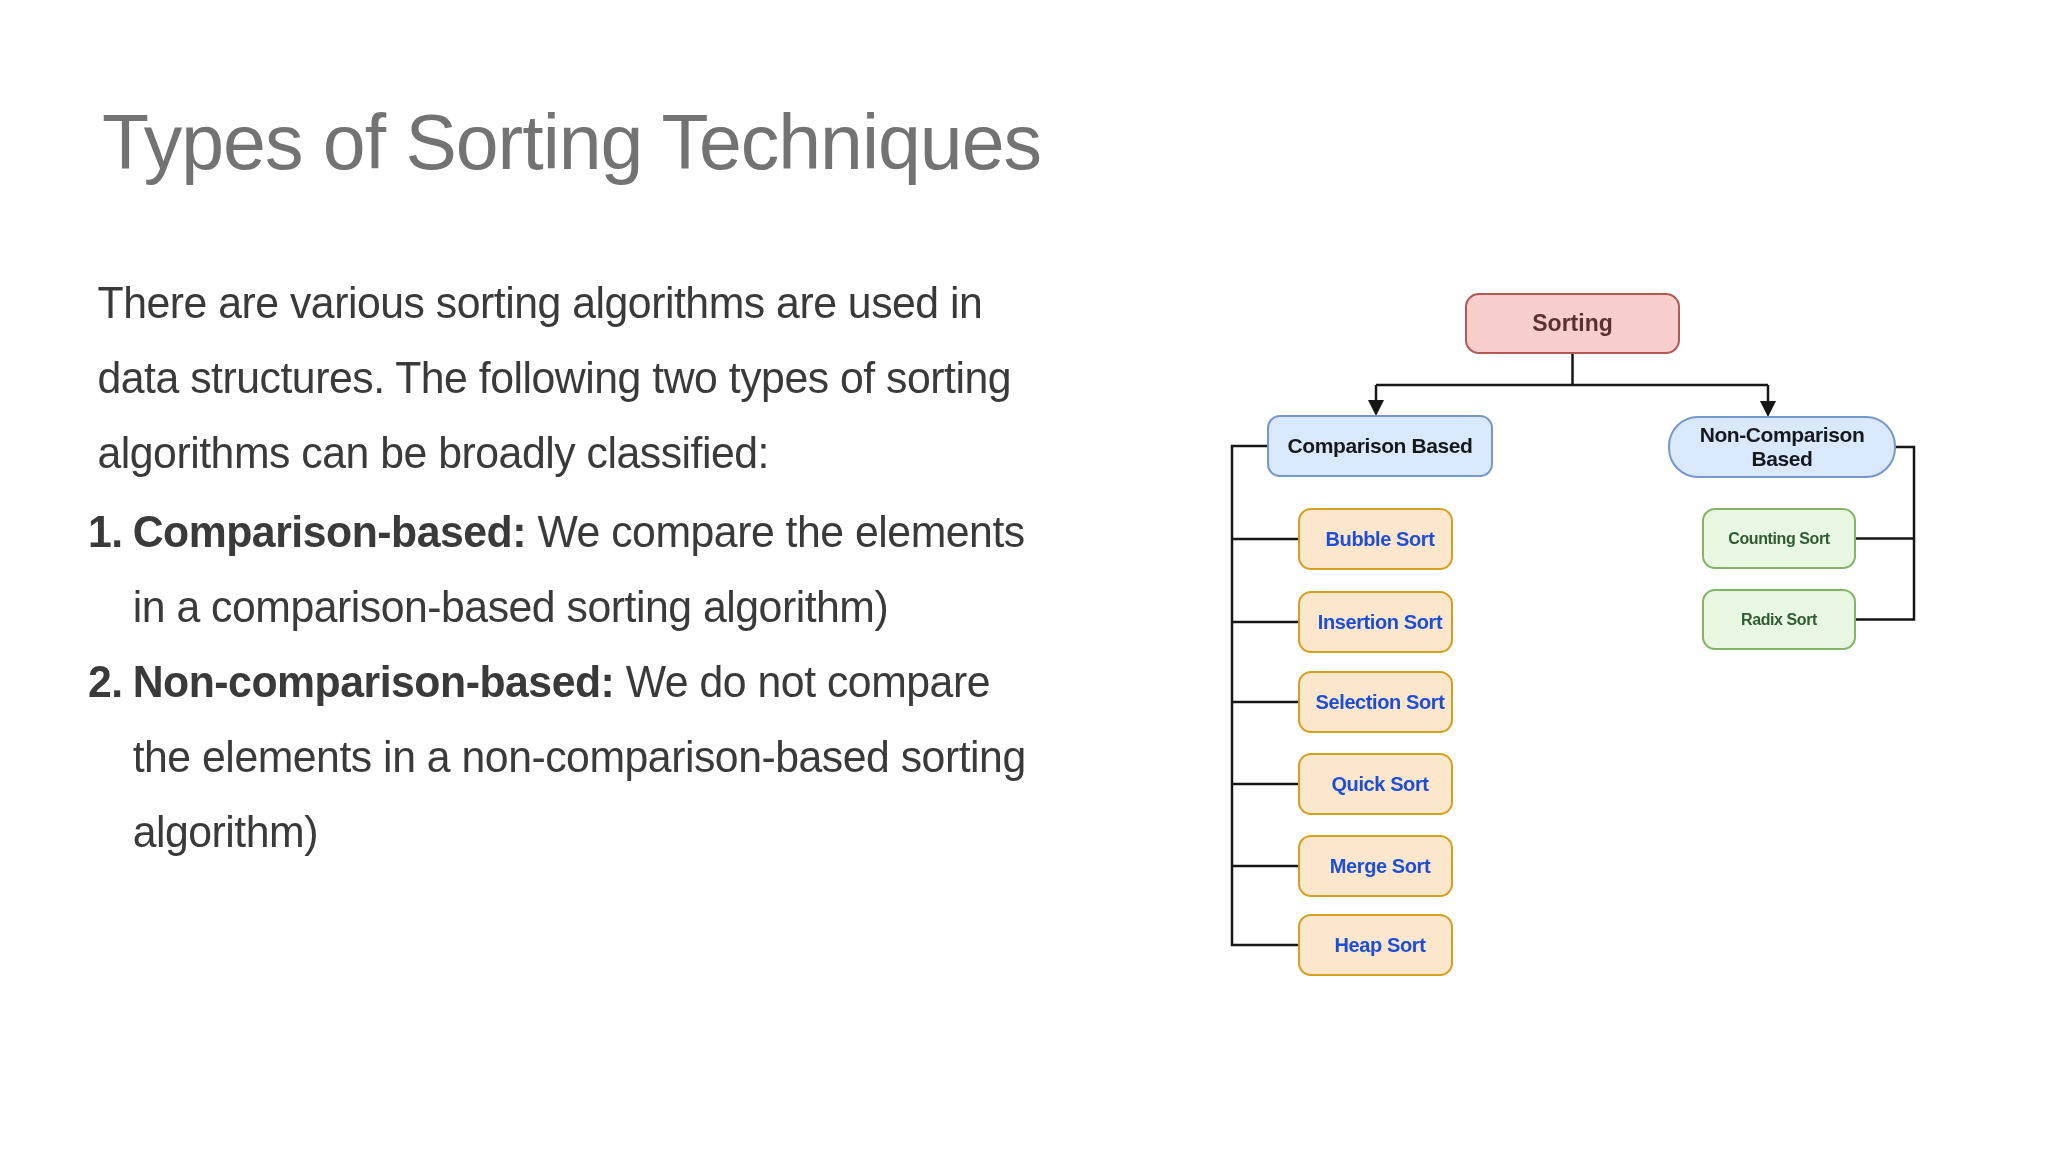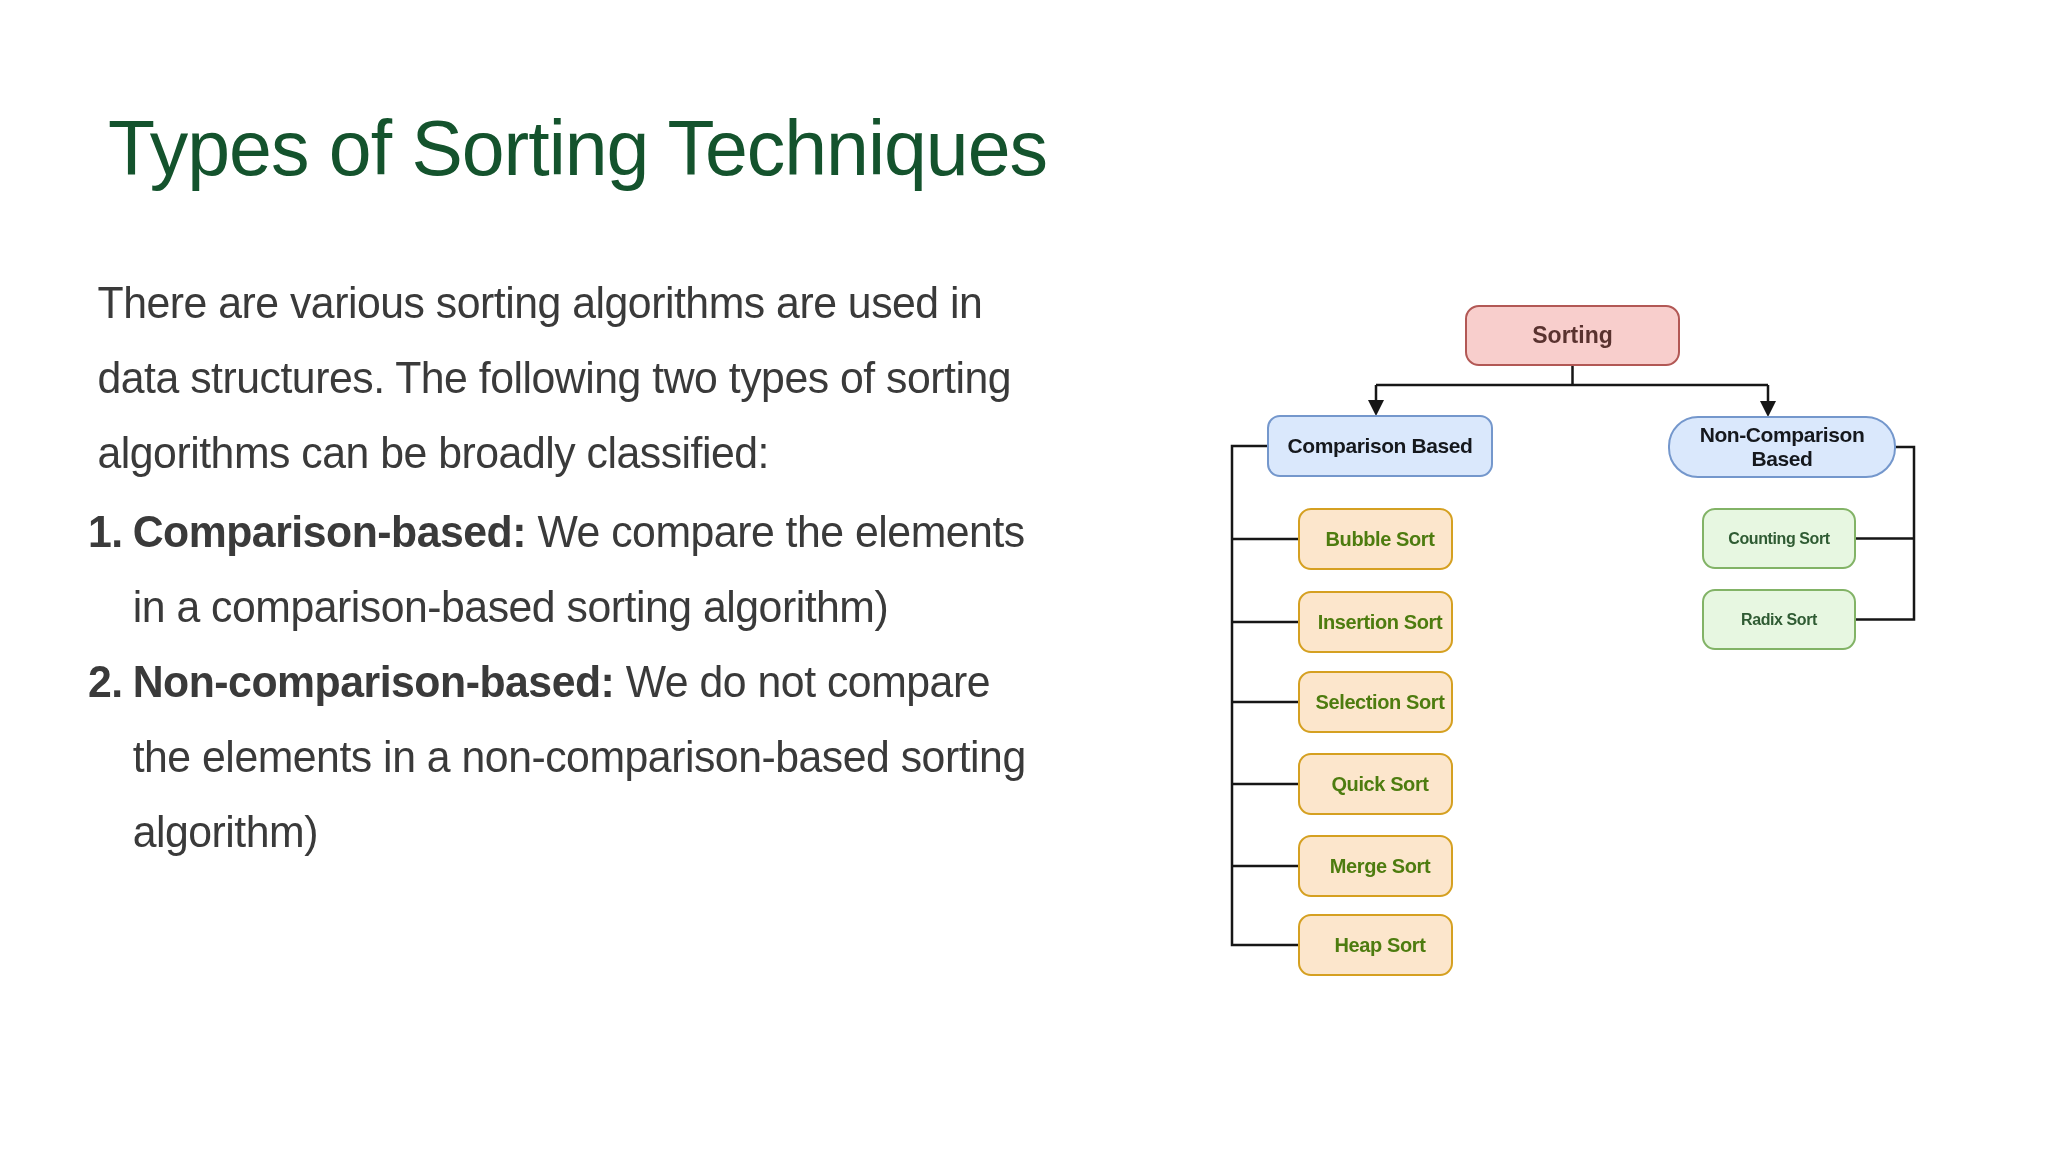--- a/index.html
+++ b/index.html
@@ -2,22 +2,22 @@
 <html><head>
 <meta charset="utf-8">
 <style>
   html,body{margin:0;padding:0;background:#ffffff;}
   .slide{
     position:relative;width:2048px;height:1152px;background:#ffffff;overflow:hidden;
     font-family:"Liberation Sans",sans-serif;
   }
   
   .title{
-    position:absolute;left:100px;top:102px;margin:8px;
-    font-size:77px;font-weight:400;line-height:1;letter-spacing:-1px;color:#14532d;
+    position:absolute;left:100px;top:102px;margin:2px;
+    font-size:77px;font-weight:400;line-height:1;letter-spacing:-1px;color:#737373;
   }
   .textcol{
     position:absolute;left:88px;top:265px;width:1110px;overflow:hidden;
     font-size:45px;line-height:75px;letter-spacing:-0.5px;color:#3a3a3a;
     transform:scaleX(0.95);transform-origin:0 0;
   }
   .textcol .line{white-space:nowrap;}
   .para .line{padding-left:10px;}
   .list{margin-top:4px;}
   .num{display:inline-block;width:47px;font-weight:700;}
@@ -25,31 +25,31 @@
   .cont{padding-left:47px;}
   
   .diagram-svg{position:absolute;left:0;top:0;pointer-events:none;}
   .node{
     position:absolute;display:flex;align-items:center;justify-content:center;
     box-sizing:border-box;border-radius:13px;font-weight:700;text-align:center;
   }
   .node.root{
     left:1465px;top:293px;width:215px;height:61px;
     background:#F8CECC;border:2.5px solid #B25855;color:#59322F;
-    font-size:23px;border-radius:14px;margin-top:12px;
+    font-size:23px;border-radius:14px;
   }
   .node.cat{
     background:#DAE8FC;border:2.5px solid #7497CC;color:#15181d;
     font-size:21px;letter-spacing:-0.4px;
   }
   .node.cat-left{left:1267px;top:415px;width:226px;height:62px;}
   .node.cat-right{left:1668px;top:416px;width:228px;height:62px;border-radius:30px;}
   .node.orange{
     left:1298px;width:155px;height:62px;
-    background:#FCE6CC;border:2.5px solid #D5A021;color:#4d7c0f;
+    background:#FCE6CC;border:2.5px solid #D5A021;color:#1d4ed8;
     font-size:20px;letter-spacing:-0.4px;padding-left:9px;
   }
   .node.green{
     left:1702px;width:154px;height:61px;
     background:#E7F7E1;border:2.5px solid #82B366;color:#2F5B33;
     font-size:16px;letter-spacing:-0.4px;
   }
 </style>
 </head>
 <body>

